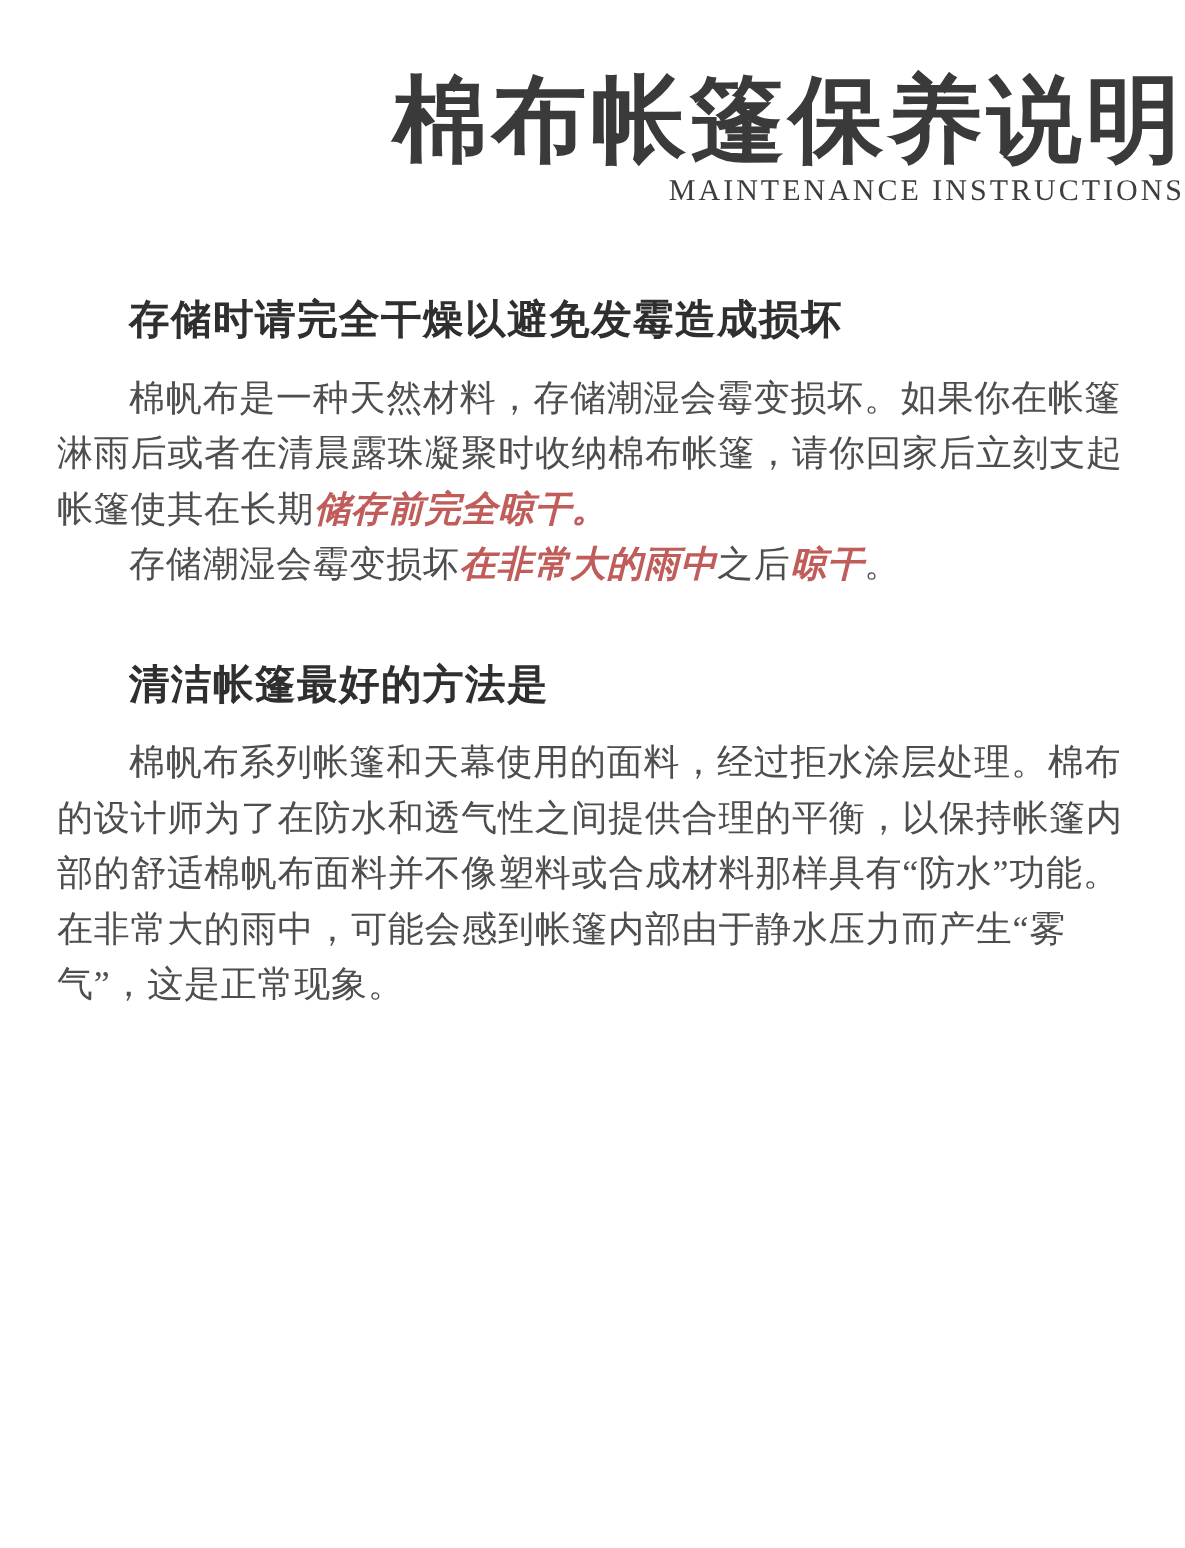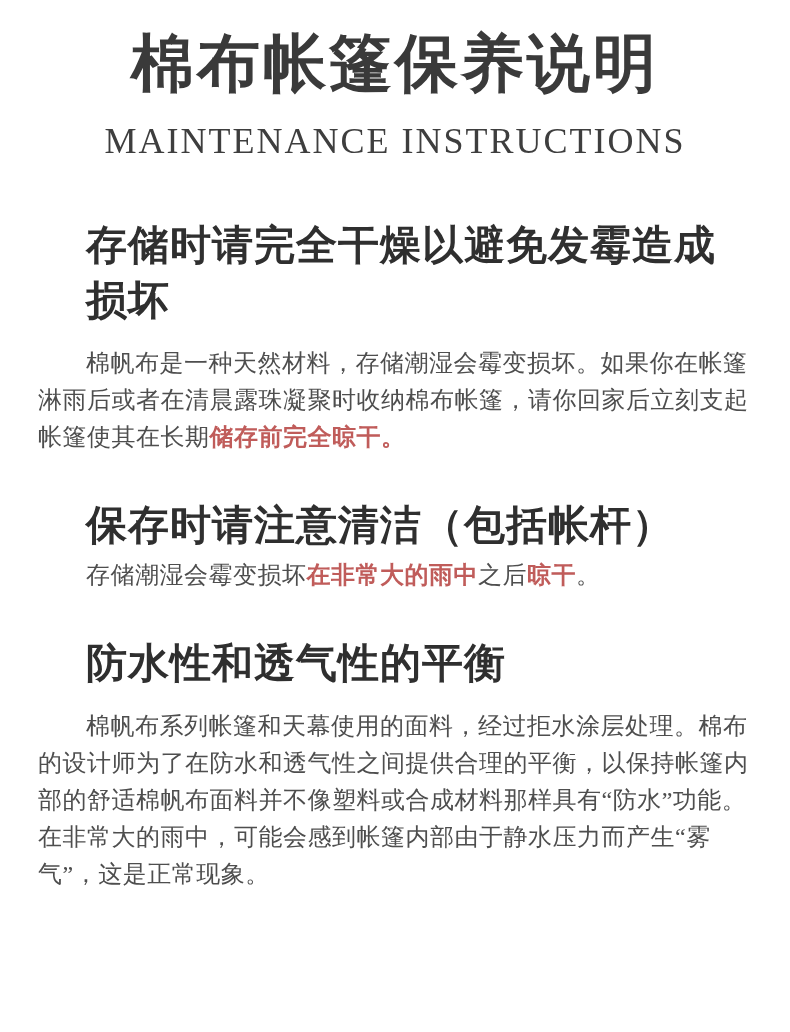--- a/index.html
+++ b/index.html
@@ -12,42 +12,42 @@
     font-family: "Liberation Serif", serif;
   }
   .page {
     width: 790px;
     min-height: 1032px;
     box-sizing: border-box;
     background: #ffffff;
     overflow: hidden;
   }
   .doc-header {
-    text-align: center;
-    padding-top: 28px;
+    text-align: right;
+    padding-top: 44px;
   }
   .doc-title {
     font-size: 63px;
     line-height: 1.15;
     font-weight: 700;
     color: #3a3a3a;
     letter-spacing: 3px;
     margin: 0;
   }
   .doc-subtitle {
-    font-size: 36px;
+    font-size: 20px;
     color: #3e3e3e;
     letter-spacing: 2px;
-    margin-top: 20px;
+    margin-top: 0;
   }
   .sections {
     padding: 0 38px 40px 38px;
   }
   .section-heading {
-    font-size: 41px;
+    font-size: 27px;
     font-weight: 700;
     color: #2f2f2f;
     margin: 42px 0 4px 48px;
     letter-spacing: 1px;
   }
   .sections > .section:first-child .section-heading {
     margin-top: 56px;
   }
   .para {
     font-size: 24px;
@@ -56,37 +56,37 @@
     margin: 17px 0 0 0;
     text-indent: 2em;
     letter-spacing: 0.5px;
   }
   .para.tight {
     margin-top: 0;
   }
   .red {
     color: var(--accent-red, #c05c5a);
     font-weight: 700;
+    font-style: italic;
   }
 </style>
 </head>
 <body>
 
 <div class="page">
   <header class="doc-header">
     <h1 class="doc-title">棉布帐篷保养说明</h1>
     <div class="doc-subtitle">MAINTENANCE INSTRUCTIONS</div>
   </header>
   <main class="sections" id="sections">
       <section class="section">
         <h2 class="section-heading">存储时请完全干燥以避免发霉造成损坏</h2>
         <p class="para"><span class="">棉帆布是一种天然材料，存储潮湿会霉变损坏。如果你在帐篷淋雨后或者在清晨露珠凝聚时收纳棉布帐篷，请你回家后立刻支起帐篷使其在长期</span><span class="red">储存前完全晾干。</span></p>
       </section>
       <section class="section">
-        <h2 class="section-heading">保存时请注意清洁（包括帐杆）</h2>
         <p class="para tight"><span class="">存储潮湿会霉变损坏</span><span class="red">在非常大的雨中</span><span class="">之后</span><span class="red">晾干</span><span class="">。</span></p>
       </section>
       <section class="section">
-        <h2 class="section-heading">防水性和透气性的平衡</h2>
+        <h2 class="section-heading">清洁帐篷最好的方法是</h2>
         <p class="para"><span class="">棉帆布系列帐篷和天幕使用的面料，经过拒水涂层处理。棉布的设计师为了在防水和透气性之间提供合理的平衡，以保持帐篷内部的舒适棉帆布面料并不像塑料或合成材料那样具有“防水”功能。在非常大的雨中，可能会感到帐篷内部由于静水压力而产生“雾气”，这是正常现象。</span></p>
       </section>
     </main>
 </div>
 
 </body></html>

